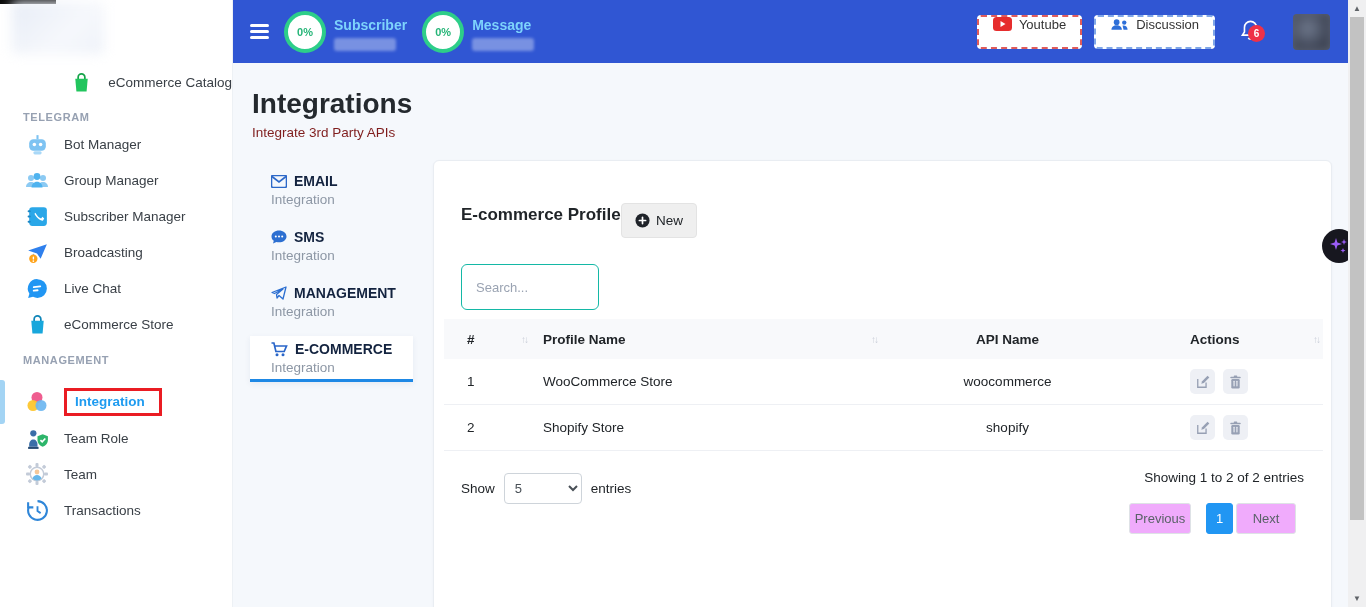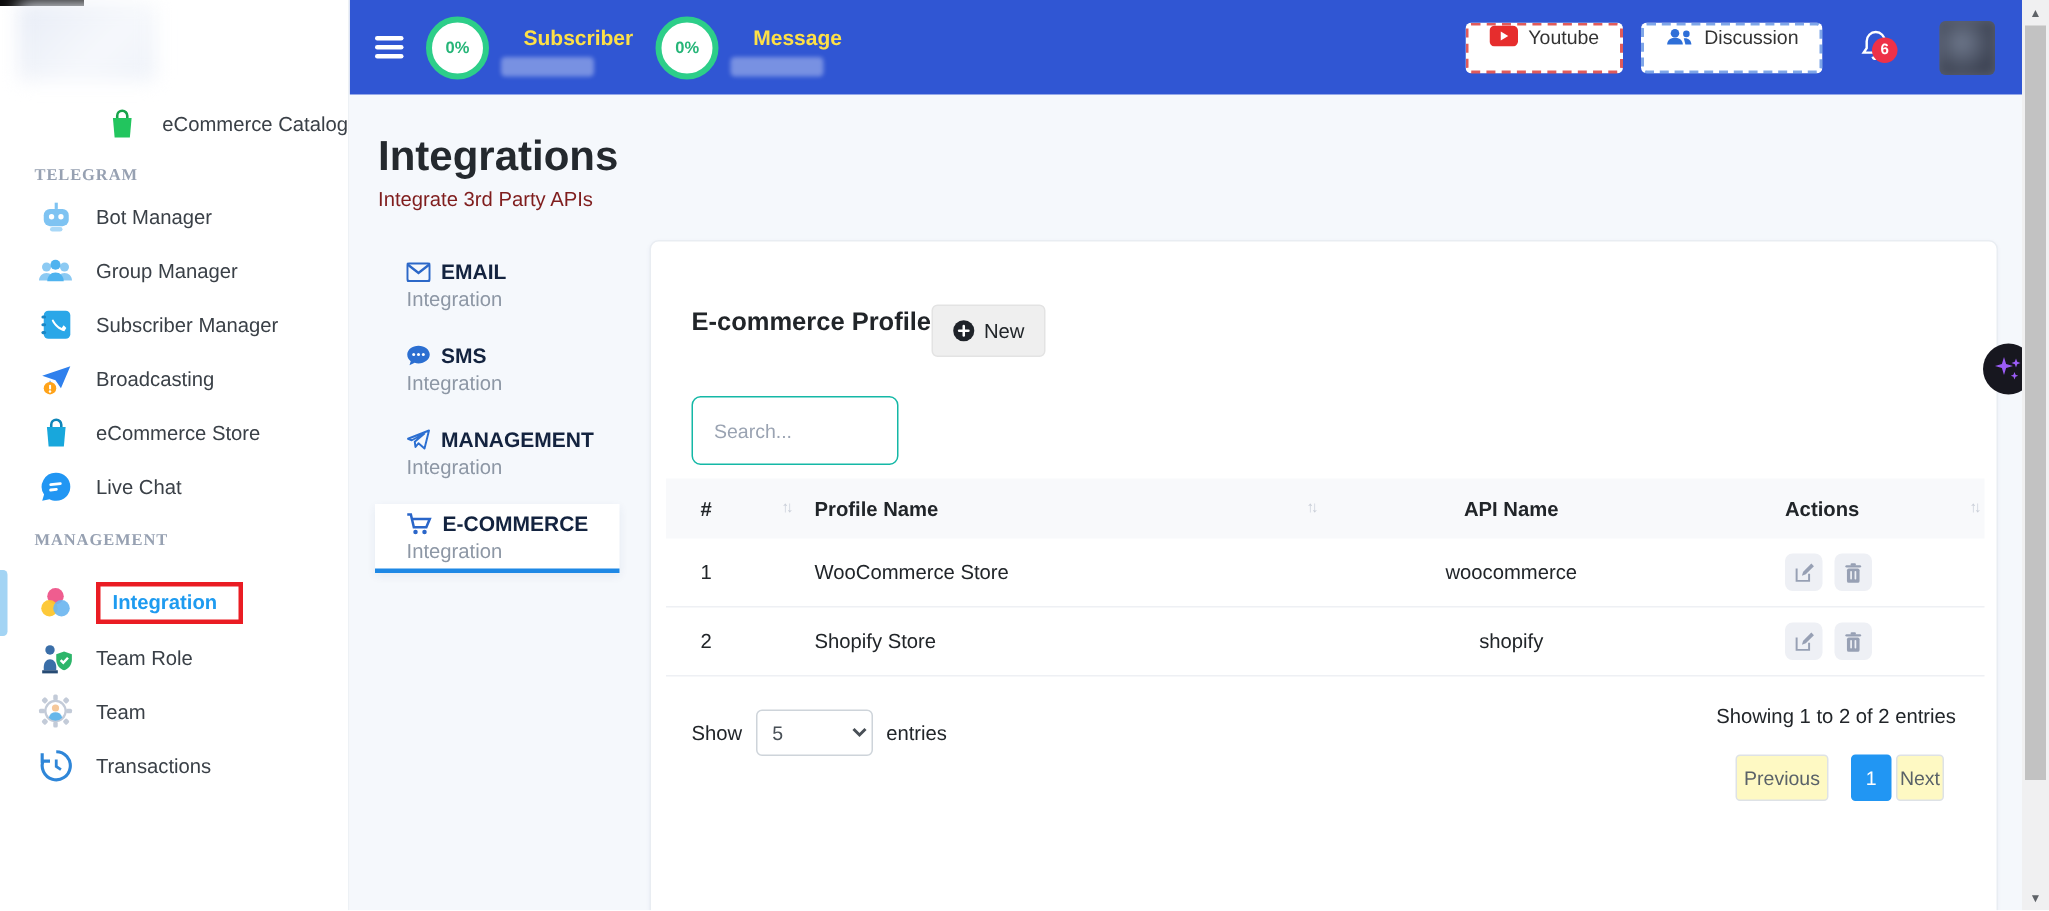--- a/index.html
+++ b/index.html
@@ -7,37 +7,37 @@
   body { font-family:"Liberation Sans", sans-serif; overflow:hidden; }
   #app { position:relative; width:1366px; height:607px; background:#fff; overflow:hidden; }
 
   
   .sidebar { position:absolute; left:0; top:0; width:233px; height:607px; background:#fff; border-right:1px solid #edf1f5; z-index:3; }
   .top-black-bar { position:absolute; left:0; top:0; width:56px; height:4px; background:#0a0a0a; }
   .logo-blur { position:absolute; left:12px; top:2px; width:92px; height:52px; background:linear-gradient(135deg,#e7ecf6 0%,#f6f8fc 60%,#eef2f9 100%); filter:blur(6px); border-radius:4px; }
   .side-item { display:flex; align-items:center; height:36px; padding-left:24px; cursor:pointer; position:relative; }
   .side-item .ic { width:26px; height:26px; flex:0 0 26px; display:flex; align-items:center; justify-content:center; }
   .side-item .lbl { margin-left:14px; font-size:13.5px; color:#3a4047; white-space:nowrap; }
-  .section-label { height:18px; margin:8px 0 0 0; padding-left:23px; font-size:11px; letter-spacing:.6px; color:#97a1b2; font-weight:bold; display:flex; align-items:center;font-family:Liberation Serif, serif; }
+  .section-label { height:18px; margin:8px 0 0 0; padding-left:23px; font-size:11px; letter-spacing:.6px; color:#97a1b2; font-weight:bold; display:flex; align-items:center; }
   .catalog-row { margin-top:64px;justify-content:flex-end; }
   .first-of-group { margin-top:17px; }
   .mgmt-label { margin-top:9px; }
   .mgmt-first { margin-top:15px; }
   .active-bar { position:absolute; left:0; top:-4px; width:5px; height:44px; background:#a3d4f4; border-radius:0 3px 3px 0; }
   .annotation-box { border:3px solid #ea1c23; padding:3px 14px 4px 8px; margin-left:-8px; }
   .active-label { color:#1e9bf0; font-weight:bold; }
 
   
   .topbar { position:absolute; left:233px; top:0; width:1115px; height:63px; background:#3056d3; display:flex; align-items:center; z-index:2; }
   .hamburger { width:19px; margin-left:17px; cursor:pointer; }
   .hamburger div { height:2.5px; background:#fff; border-radius:2px; margin:3.5px 0; }
   .stat { display:flex; align-items:flex-start; margin-left:15px; }
   .stat-circle { width:42px; height:42px; border-radius:50%; border:4px solid #2dce89; background:#fff; display:flex; align-items:center; justify-content:center; font-size:11px; font-weight:bold; color:#26b578; }
   .stat-right { margin-left:8px; padding-top:6px; }
-  .stat-label { color:#fde047; font-weight:bold; font-size:14px;margin-left:15px; }
+  .stat-label { color:#7dd3fc; font-weight:bold; font-size:14px; }
   .stat-pill { margin-top:5px; width:62px; height:13px; border-radius:3px; background:rgba(255,255,255,.35); filter:blur(1.5px); }
   .topbar-right { margin-left:auto; display:flex; align-items:center; }
   .tb-btn { height:34px; background:#fff; border-radius:4px; display:flex; align-items:flex-start; padding:0 14px; font-size:13px; color:#333; cursor:pointer; }
   .tb-btn.yt { border:2px dashed #e05b5b; margin-right:12px; }
   .tb-btn.disc { border:2px dashed #7fa6e8; }
   .tb-btn .bi { margin-right:7px; display:flex; }
   .bell-wrap { position:relative; margin:0 0 0 24px; width:26px; height:28px; cursor:pointer; }
   .badge { position:absolute; left:9px; top:7px; width:17px; height:17px; border-radius:50%; background:#ee3148; color:#fff; font-size:10px; font-weight:bold; display:flex; align-items:center; justify-content:center; }
   .avatar { margin:0 18px 0 28px; width:37px; height:36px; border-radius:4px; overflow:hidden; background:#5a6273; }
   .avatar div { width:100%; height:100%; background:radial-gradient(circle at 40% 40%, #707a8e, #3c4252 70%); filter:blur(4px); }
@@ -70,24 +70,24 @@
   .c-api { width:253px; text-align:center; position:relative; }
   .c-actions { width:189px; padding-left:56px; position:relative; display:flex; align-items:center; }
   .thead .c-actions { display:block; }
   .sort { position:absolute; right:4px; top:50%; transform:translateY(-50%); font-size:10px; color:#c9ced8; letter-spacing:-2px; font-weight:normal; }
   .act-btn { width:25px; height:25px; border-radius:5px; background:#eef0f5; border:none; display:flex; align-items:center; justify-content:center; margin-right:8px; cursor:pointer; }
 
   .tfoot-left { position:absolute; left:27px; top:312px; display:flex; align-items:center; font-size:13.5px; color:#212529; }
   .page-size { width:78px; height:31px; margin:0 9px; border:1px solid #ced4da; border-radius:4px; font-size:13px; color:#495057; padding:0 6px; background:#fff; font-family:"Liberation Sans",sans-serif; }
   .showing { position:absolute; right:27px; top:309px; font-size:13.5px; color:#212529; }
   .pagination { position:absolute; right:35px; top:342px; display:flex; align-items:center; }
-  .pg-btn { height:31px; background:#fef9c3; border:1px solid #dee2e6; border-radius:3px; font-size:13px; color:#5a6268; display:flex; align-items:center; justify-content:center; cursor:pointer; font-family:"Liberation Sans",sans-serif; }
+  .pg-btn { height:31px; background:#f0abfc; border:1px solid #dee2e6; border-radius:3px; font-size:13px; color:#5a6268; display:flex; align-items:center; justify-content:center; cursor:pointer; font-family:"Liberation Sans",sans-serif; }
   .pg-prev { width:62px; margin-right:15px; }
   .pg-cur { width:27px; background:#2196f3; border-color:#2196f3; color:#fff; margin-right:3px; }
-  .pg-next { width:32px; }
+  .pg-next { width:60px; }
 
   
   .ai-fab { position:absolute; left:1322px; top:229px; width:34px; height:34px; border-radius:50%; background:#17171f; z-index:4; display:flex; align-items:center; justify-content:center; cursor:pointer; }
   .scrollbar { position:absolute; left:1348px; top:0; width:18px; height:607px; background:#f0f0f1; z-index:5; }
   .sb-arrow { position:absolute; left:0; width:18px; height:17px; display:flex; align-items:center; justify-content:center; font-size:8px; color:#5f6368; cursor:pointer; }
   .sb-up { top:0; }
   .sb-down { bottom:0; }
   .sb-thumb { position:absolute; left:2px; top:17px; width:14px; height:503px; background:#c2c2c2; cursor:pointer; }
 </style>
 </head>
@@ -155,36 +155,36 @@
             <path d="M8 13l-3 6 5-3z" fill="#7aa9f5"></path>
             <circle cx="8" cy="18" r="4" fill="#ffa31a"></circle>
             <rect x="7.4" y="15.8" width="1.3" height="3" rx=".6" fill="#fff"></rect>
             <circle cx="8" cy="20.2" r=".8" fill="#fff"></circle>
           </svg>
       </span>
       <span class="lbl">Broadcasting</span>
     </div>
     <div class="side-item">
       <span class="ic">
+        <svg width="25" height="25" viewBox="0 0 24 24">
+            <path d="M12 3a9 9 0 010 18c-1.6 0-3-.3-4.3-1L3 21l1.2-4A9 9 0 0112 3z" fill="#2196f3"></path>
+            <rect x="7.5" y="9.5" width="8" height="1.8" rx=".9" fill="#fff" transform="rotate(-6 11 10)"></rect>
+            <rect x="7.5" y="13" width="5.5" height="1.8" rx=".9" fill="#fff" transform="rotate(-6 10 14)"></rect>
+          </svg>
+      </span>
+      <span class="lbl">Live Chat</span>
+    </div>
+    <div class="side-item">
+      <span class="ic">
         <svg width="23" height="23" viewBox="0 0 24 24">
             <path d="M8.5 9V6.5a3.5 3.5 0 017 0V9" fill="none" stroke="#0f85b8" stroke-width="1.8"></path>
             <path d="M5.5 8h13l-1.2 13.5H6.7L5.5 8z" fill="#18a7dc"></path>
           </svg>
       </span>
       <span class="lbl">eCommerce Store</span>
-    </div>
-    <div class="side-item">
-      <span class="ic">
-        <svg width="25" height="25" viewBox="0 0 24 24">
-            <path d="M12 3a9 9 0 010 18c-1.6 0-3-.3-4.3-1L3 21l1.2-4A9 9 0 0112 3z" fill="#2196f3"></path>
-            <rect x="7.5" y="9.5" width="8" height="1.8" rx=".9" fill="#fff" transform="rotate(-6 11 10)"></rect>
-            <rect x="7.5" y="13" width="5.5" height="1.8" rx=".9" fill="#fff" transform="rotate(-6 10 14)"></rect>
-          </svg>
-      </span>
-      <span class="lbl">Live Chat</span>
     </div>
 
     <div class="section-label mgmt-label">MANAGEMENT</div>
 
     <div class="side-item mgmt-first">
       <span class="active-bar"></span>
       <span class="ic">
         <svg width="26" height="26" viewBox="0 0 26 26">
             <circle cx="13" cy="8.5" r="5.5" fill="#ef5d8f"></circle>
             <circle cx="9" cy="16.5" r="5.5" fill="#fdc62e" fill-opacity=".95"></circle>

